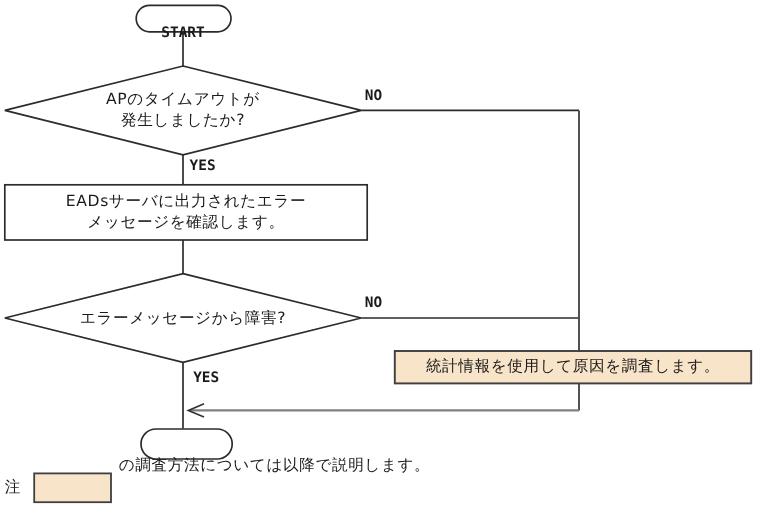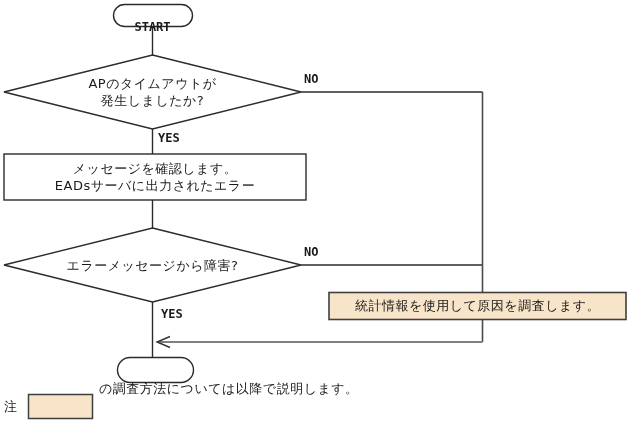--- a/index.html
+++ b/index.html
@@ -80,22 +80,22 @@
   <div class="txt center latin" style="left:113px; top:4px; width:79px; height:22px;margin-top:12px;">START</div>
 
   <div class="txt center" style="left:4px; top:60px; width:297px; height:64px;">
     <div>APのタイムアウトが</div>
     <div>発生しましたか?</div>
   </div>
   <div class="txt latin" style="left:304px; top:71px;">NO</div>
   <div class="txt latin" style="left:158px; top:130px;">YES</div>
 
   <div class="txt center" style="left:4px; top:154px; width:302px; height:46px;">
+    <div>EADsサーバに出力されたエラー</div>
     <div>メッセージを確認します。</div>
-    <div>EADsサーバに出力されたエラー</div>
   </div>
 
   <div class="txt center" style="left:4px; top:233px; width:297px; height:64px;">
     <div>エラーメッセージから障害?</div>
   </div>
   <div class="txt latin" style="left:304px; top:244px;">NO</div>
   <div class="txt latin" style="left:161px; top:306px;">YES</div>
 
 
   <div class="txt center small-jp" style="left:329px; top:292px; width:297px; height:27px;">統計情報を使用して原因を調査します。</div>

